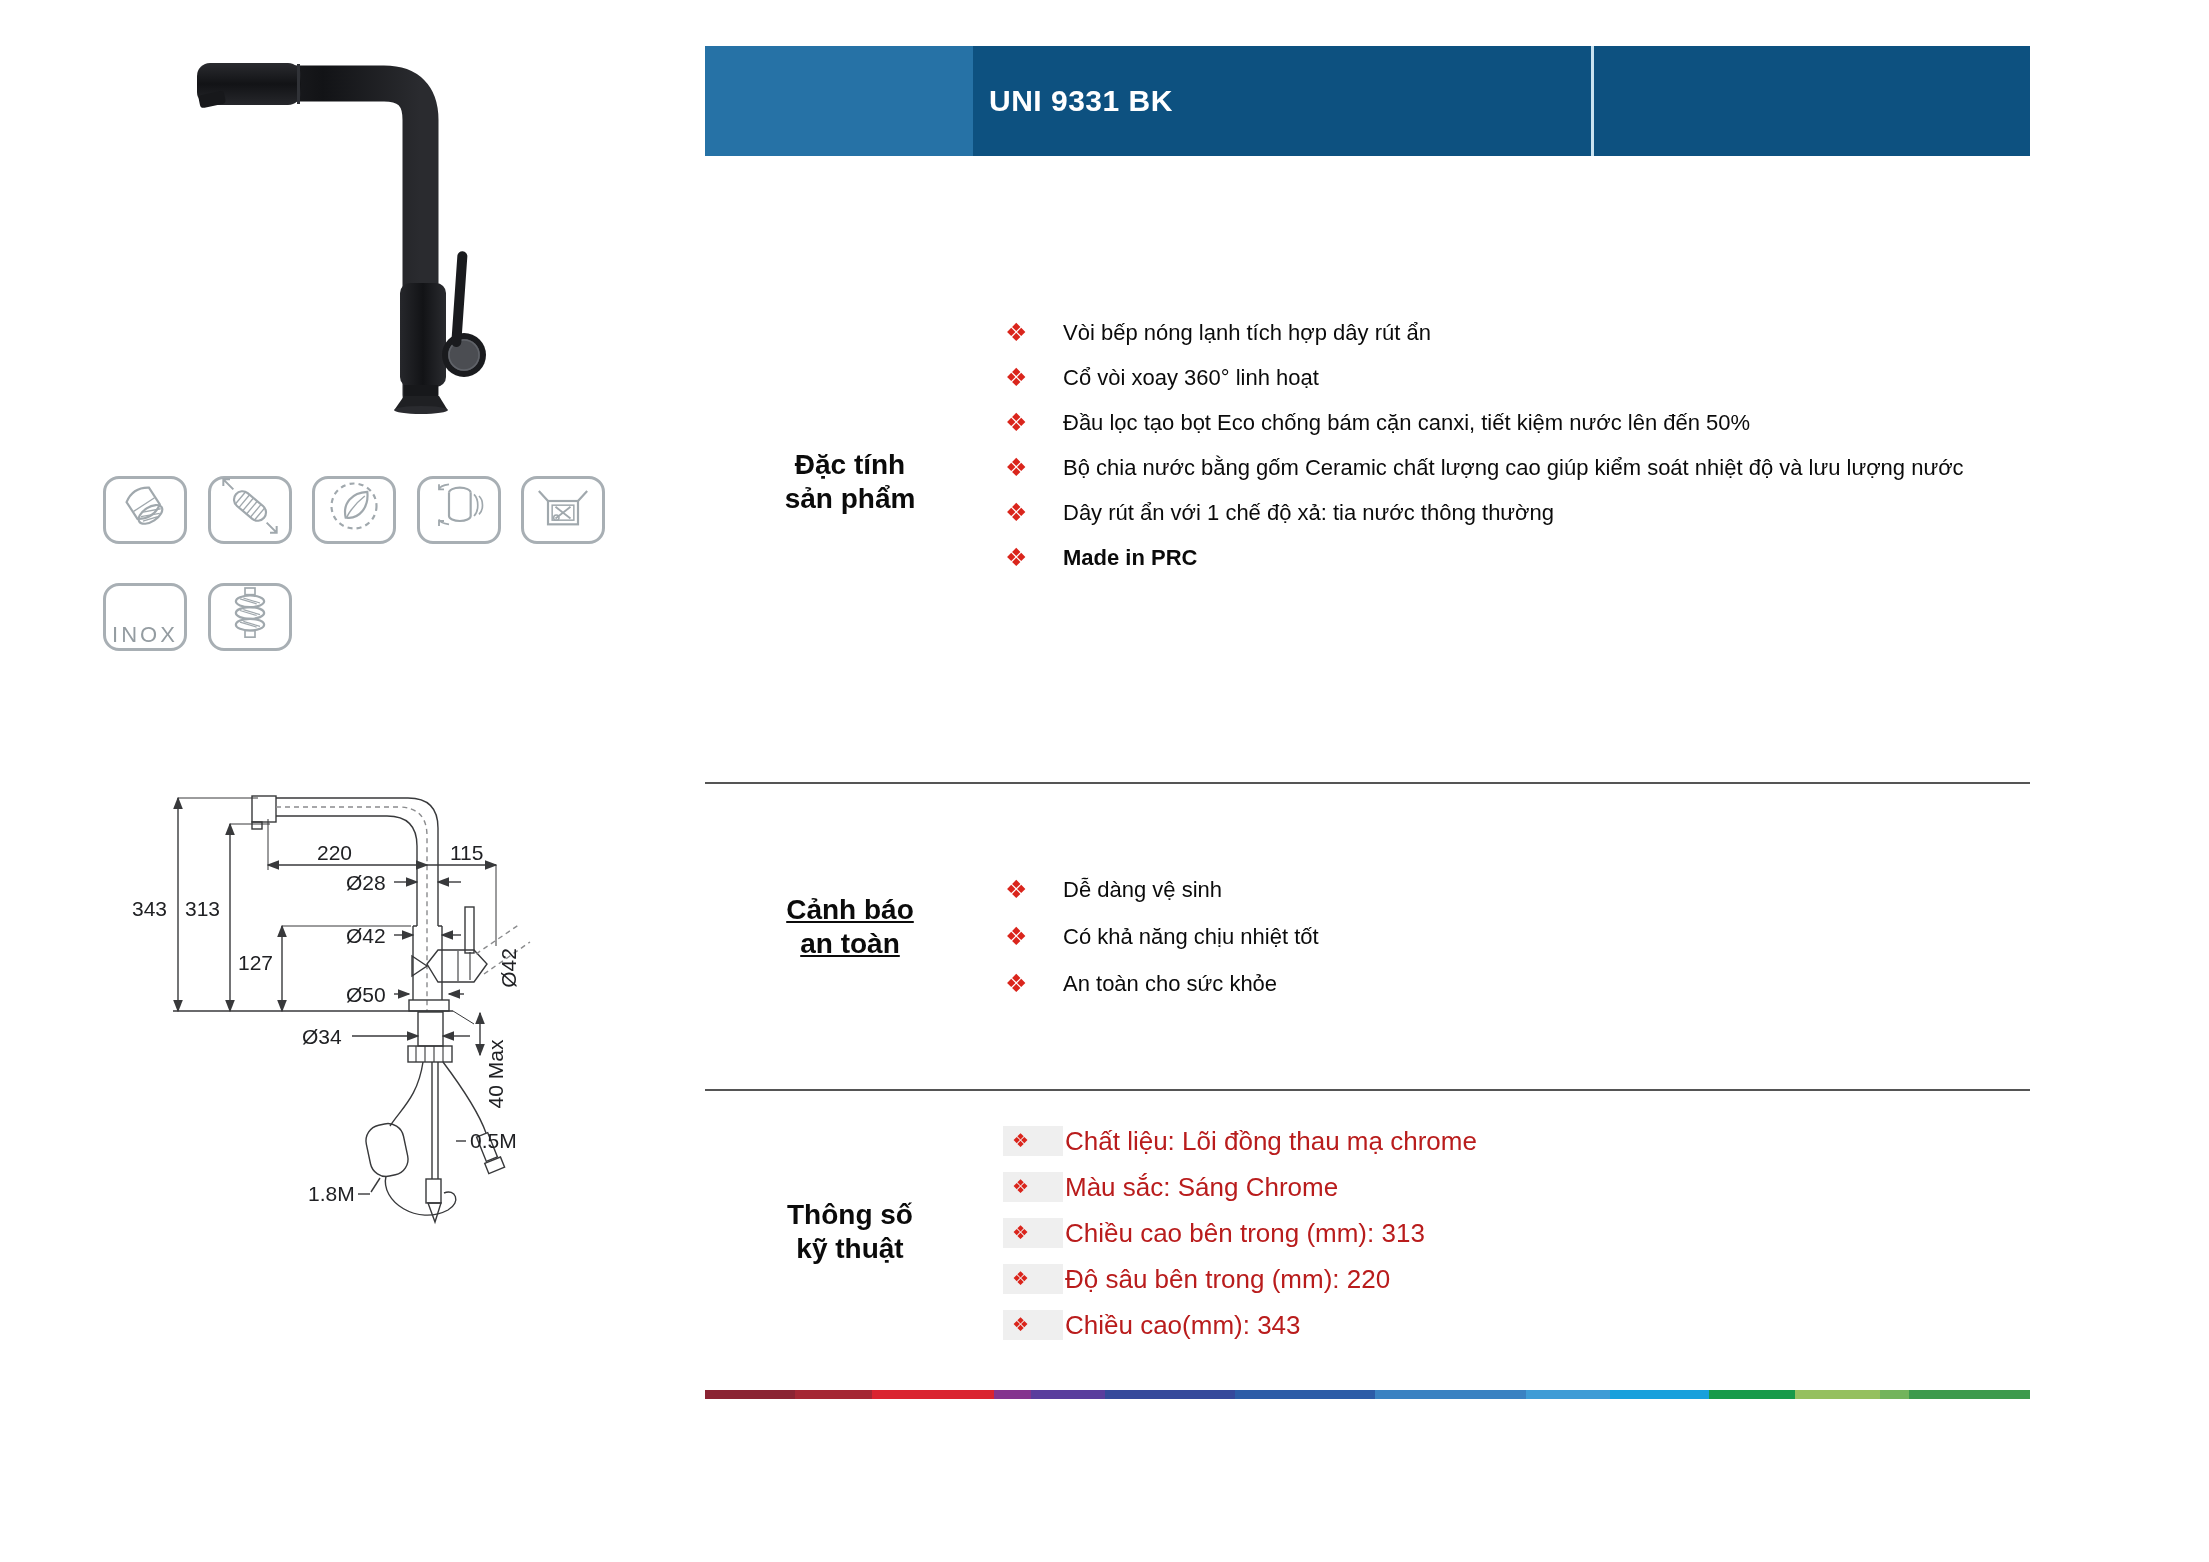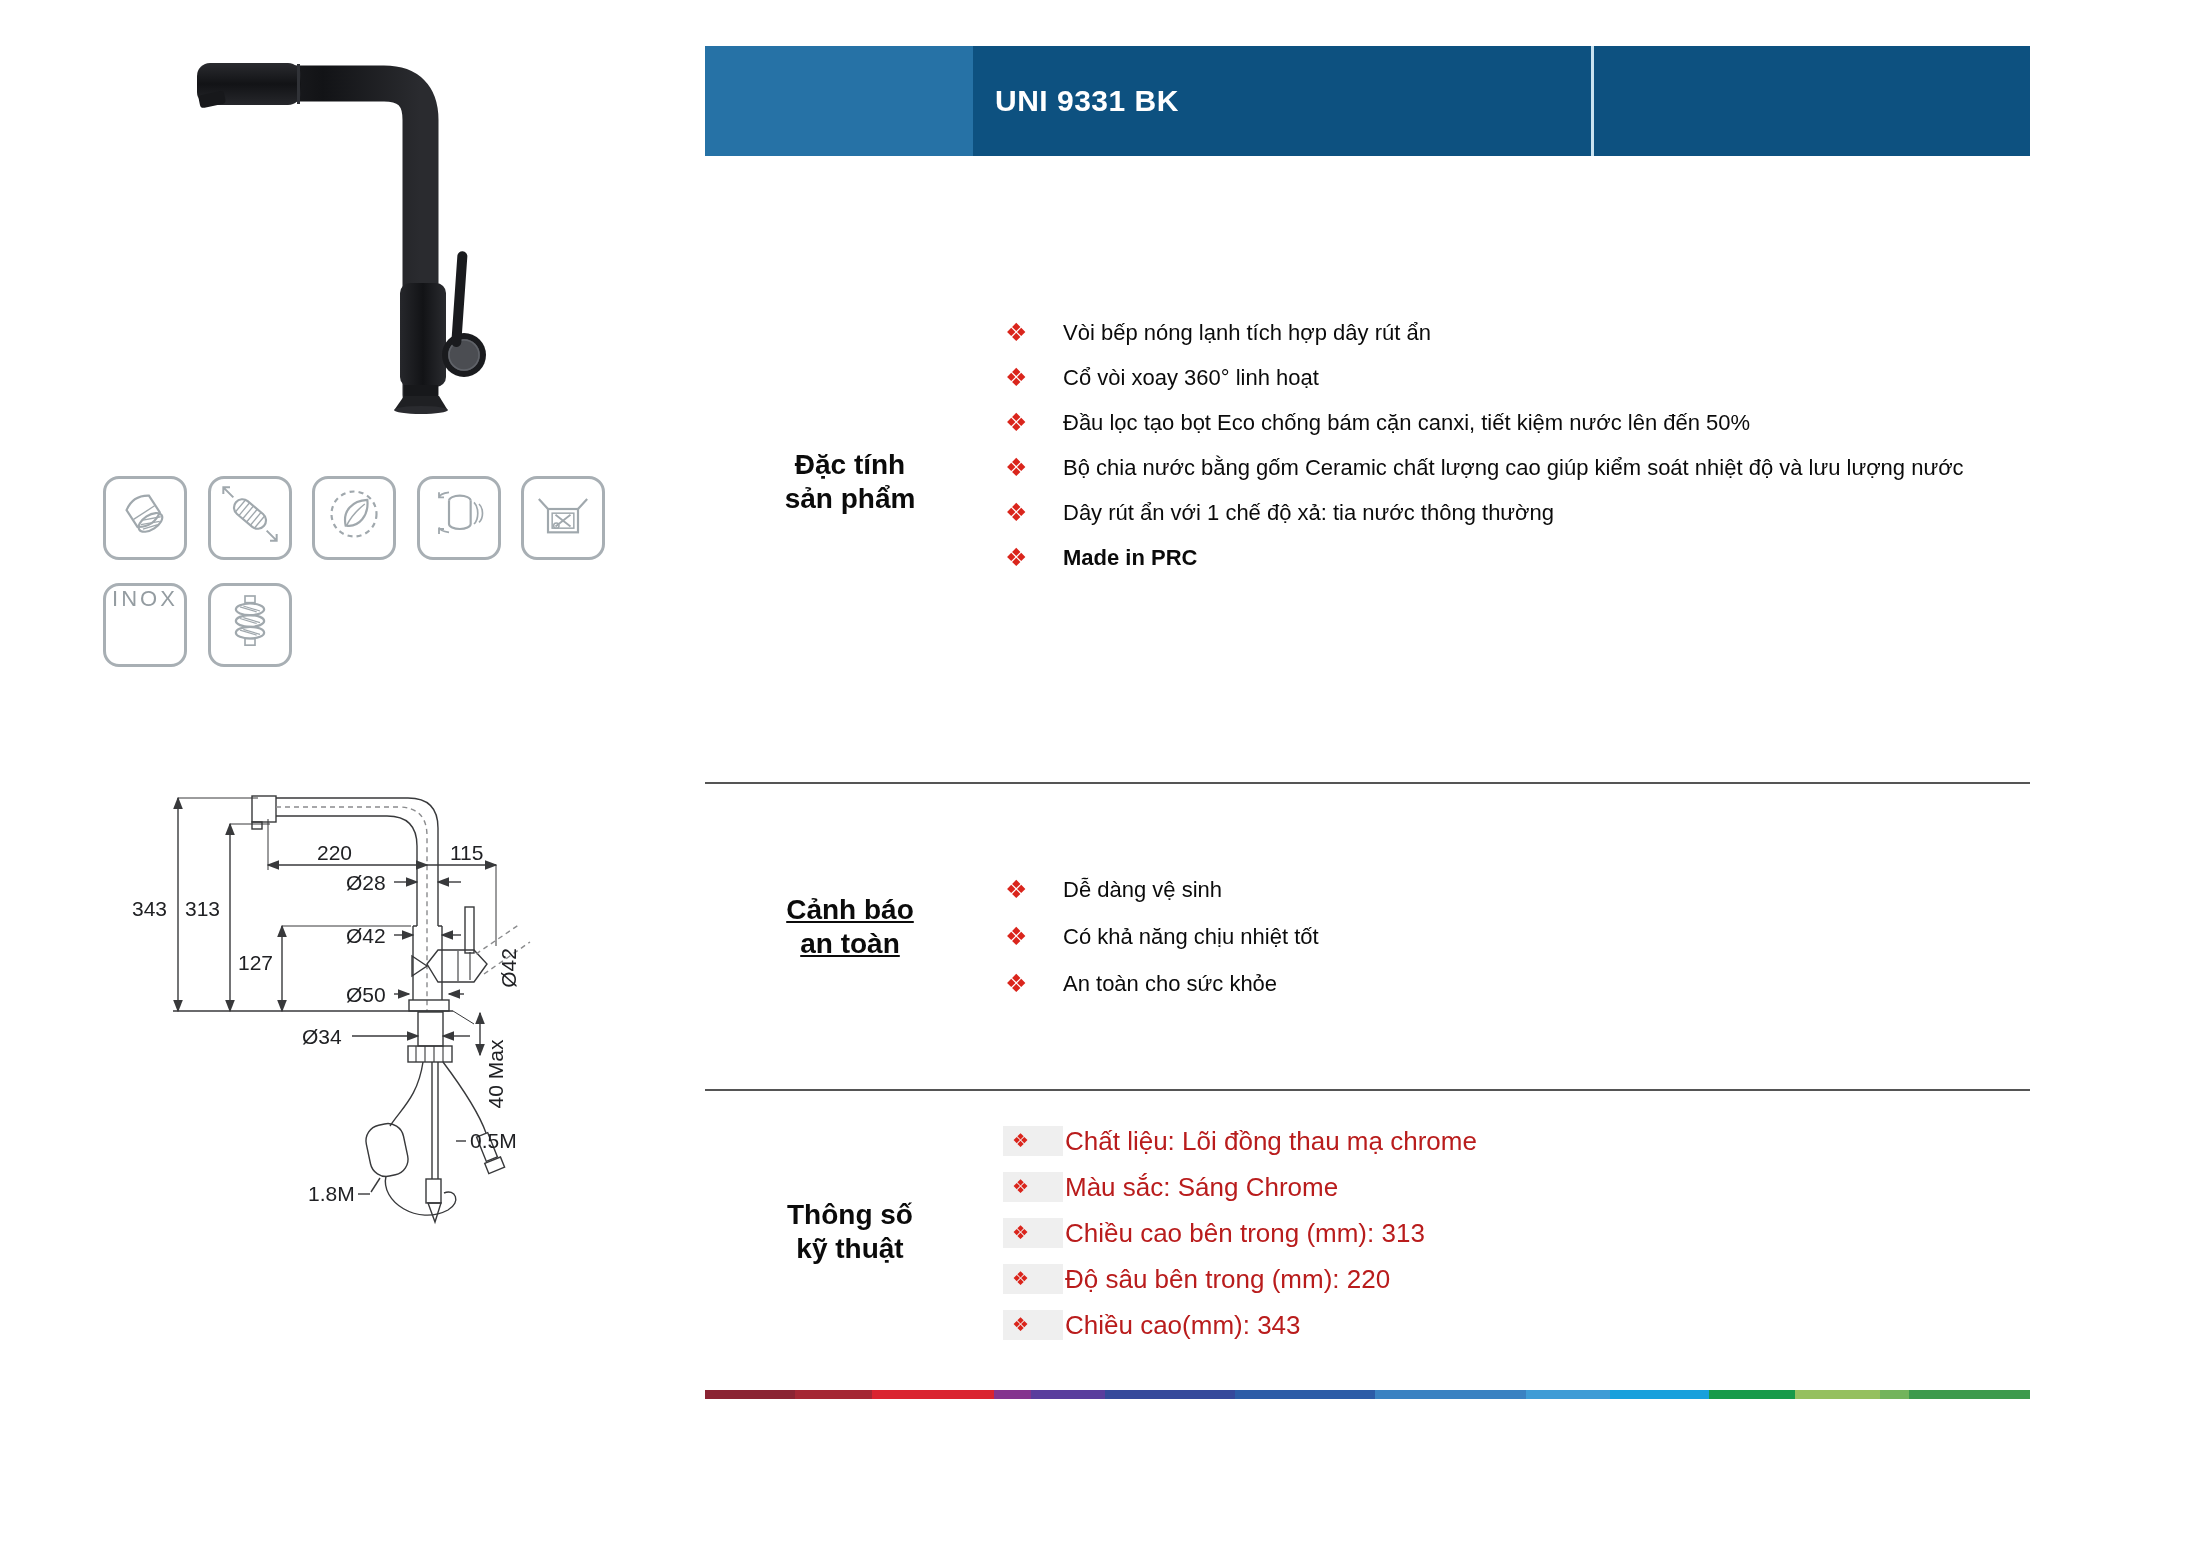--- a/index.html
+++ b/index.html
@@ -3,28 +3,28 @@
 <meta charset="utf-8">
 <style>
   html,body{margin:0;padding:0;background:#ffffff;}
   .page{
     position:relative;width:2209px;height:1562px;background:#fff;overflow:hidden;
     font-family:"Liberation Sans","DejaVu Sans",sans-serif;color:#111;
   }
   
   .header{position:absolute;left:705px;top:46px;width:1325px;height:110px;display:flex;}
   .hseg-light{width:268px;height:100%;background:var(--header_light);}
-  .hseg-main{width:618px;height:100%;background:var(--header_dark);display:flex;flex-direction:column;justify-content:center;padding-left:22px;box-sizing:border-box;}
+  .hseg-main{width:618px;height:100%;background:var(--header_dark);display:flex;flex-direction:column;justify-content:center;padding-left:16px;box-sizing:border-box;}
   .hseg-div{width:3px;height:100%;background:#c9e2f0;}
   .hseg-right{flex:1;height:100%;background:var(--header_dark);}
   .h-title{color:#fff;font-size:30px;font-weight:bold;letter-spacing:0.5px;line-height:34px;}
   .h-sub{color:#fff;font-size:24px;line-height:30px;margin-top:4px;}
   
   .product-img{position:absolute;left:185px;top:55px;width:320px;height:390px;}
-  .icon-box{position:absolute;width:84px;height:84px;border:3px solid #a8afb4;border-radius:16px;box-sizing:border-box;background:#fff;display:flex;align-items:flex-start;justify-content:center;}
+  .icon-box{position:absolute;width:84px;height:68px;border:3px solid #a8afb4;border-radius:16px;box-sizing:border-box;background:#fff;display:flex;align-items:flex-end;justify-content:center;}
   .icon-box svg{stroke:var(--icon_gray);fill:none;stroke-width:2.6;}
   .inox-text{color:#949c a1;color:#949ca1;font-size:22px;letter-spacing:3px;font-weight:400;}
   .tech-drawing{position:absolute;left:118px;top:786px;width:432px;height:470px;}
   .tech-drawing text{font-family:"Liberation Sans","DejaVu Sans",sans-serif;font-size:21px;fill:#202124;stroke:none;}
   
   .rule{position:absolute;left:705px;width:1325px;height:2px;background:var(--rule_gray);}
   .sec-label{position:absolute;width:290px;text-align:center;font-size:28px;font-weight:bold;line-height:34px;color:#0b0b0b;}
   .list{position:absolute;left:705px;width:1325px;}
   .row{display:flex;align-items:flex-start;}
   .row .bullet{width:58px;margin-left:300px;font-size:25px;line-height:45px;color:var(--accent_red);flex:0 0 58px;}

